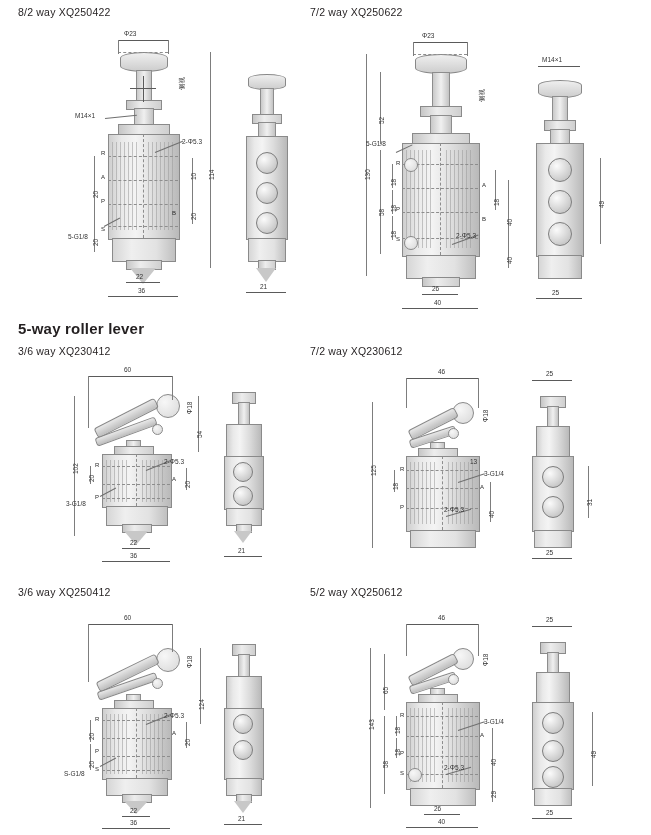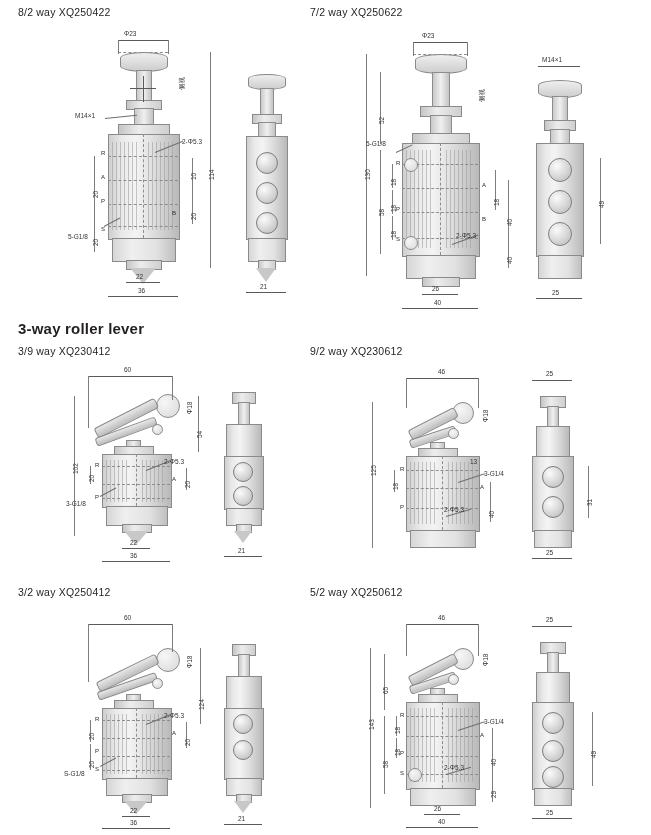--- a/index.html
+++ b/index.html
@@ -105,24 +105,24 @@
     position:absolute;width:0;height:0;
   }
 </style>
 </head>
 <body>
 
 <div class="page">
 
   <div class="caption" style="left:18px;top:6px;">8/2 way XQ250422</div>
   <div class="caption" style="left:310px;top:6px;">7/2 way XQ250622</div>
-  <div class="section-title" style="left:18px;top:320px;">3-way roller lever</div>
-  <div class="caption" style="left:18px;top:345px;">3/9 way XQ230412</div>
-  <div class="caption" style="left:310px;top:345px;">9/2 way XQ230612</div>
-  <div class="caption" style="left:18px;top:586px;">3/2 way XQ250412</div>
+  <div class="section-title" style="left:18px;top:320px;">5-way roller lever</div>
+  <div class="caption" style="left:18px;top:345px;">3/6 way XQ230412</div>
+  <div class="caption" style="left:310px;top:345px;">7/2 way XQ230612</div>
+  <div class="caption" style="left:18px;top:586px;">3/6 way XQ250412</div>
   <div class="caption" style="left:310px;top:586px;">5/2 way XQ250612</div>
 
   <div class="fig" style="left:60px;top:30px;width:260px;height:275px;">
 
     <div class="knob" style="left:60px;top:22px;width:46px;height:18px;"></div>
     <div class="dashline" style="left:58px;top:22px;width:50px;"></div>
     <div class="stem" style="left:76px;top:40px;width:14px;height:30px;"></div>
     <div class="plate" style="left:66px;top:70px;width:34px;height:8px;"></div>
     <div class="stem" style="left:74px;top:78px;width:18px;height:16px;"></div>
     <div class="plate" style="left:58px;top:94px;width:50px;height:10px;"></div>

